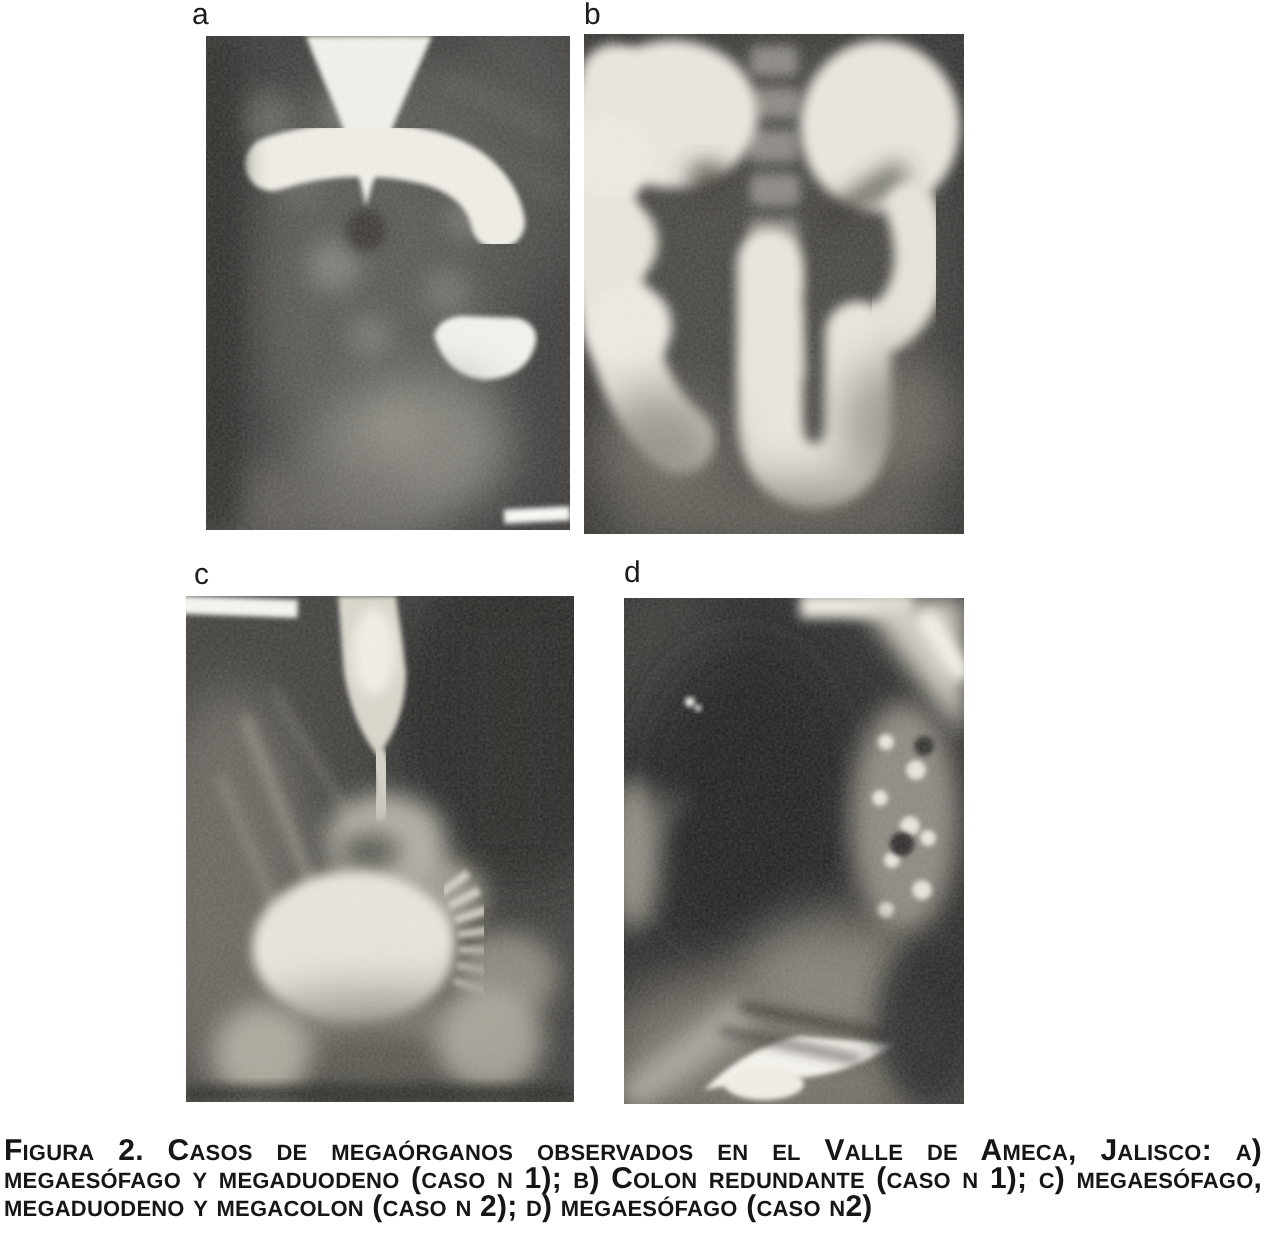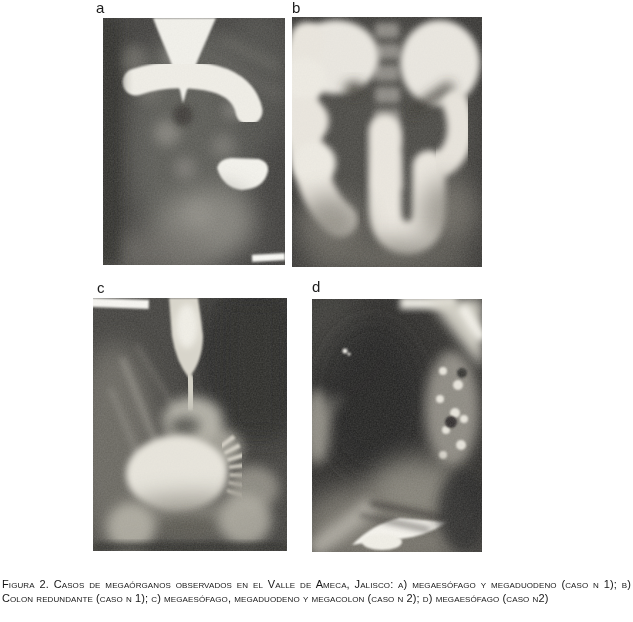--- a/index.html
+++ b/index.html
@@ -6,23 +6,23 @@
   .page{
     position:relative;width:633px;height:622px;background:#ffffff;
     font-family:"Liberation Sans",sans-serif;overflow:hidden;
   }
   .panel-label{
     position:absolute;font-family:"Liberation Sans",sans-serif;
     font-size:15px;font-weight:500;color:#1c1c1c;line-height:15px;
   }
   .xray{display:block;position:absolute;}
   .caption{
-    position:absolute;left:2px;top:566px;width:629px;
+    position:absolute;left:2px;top:554px;width:629px;
     font-family:"Liberation Sans",sans-serif;
-    font-weight:400;font-size:11px;line-height:14px;color:#161616;
+    font-weight:700;font-size:15px;line-height:14px;color:#161616;
     font-variant:small-caps;letter-spacing:0.1px;text-align:justify;
   }
 </style>
 </head>
 <body>
 
 <div class="page">
 
   <svg width="0" height="0" style="position:absolute" aria-hidden="true">
     <defs>

